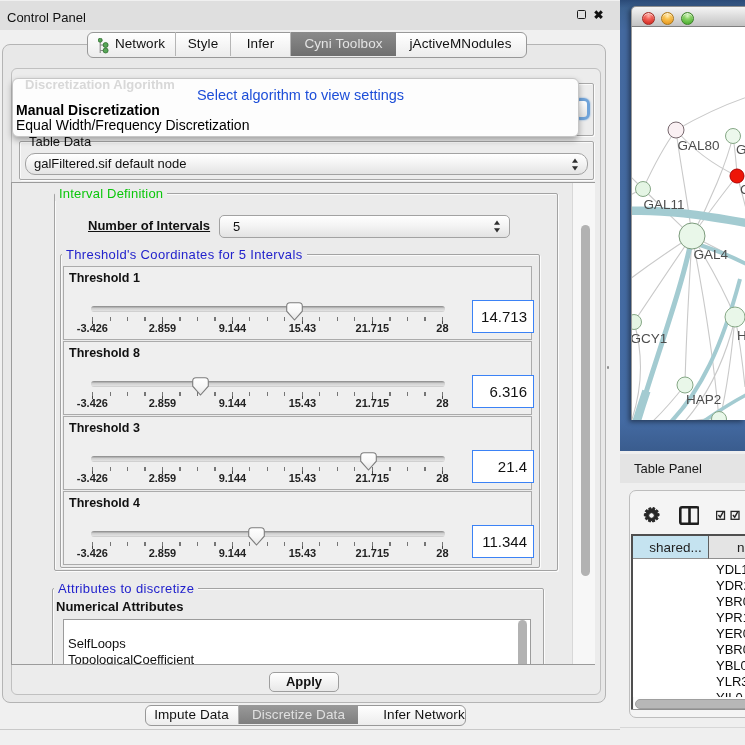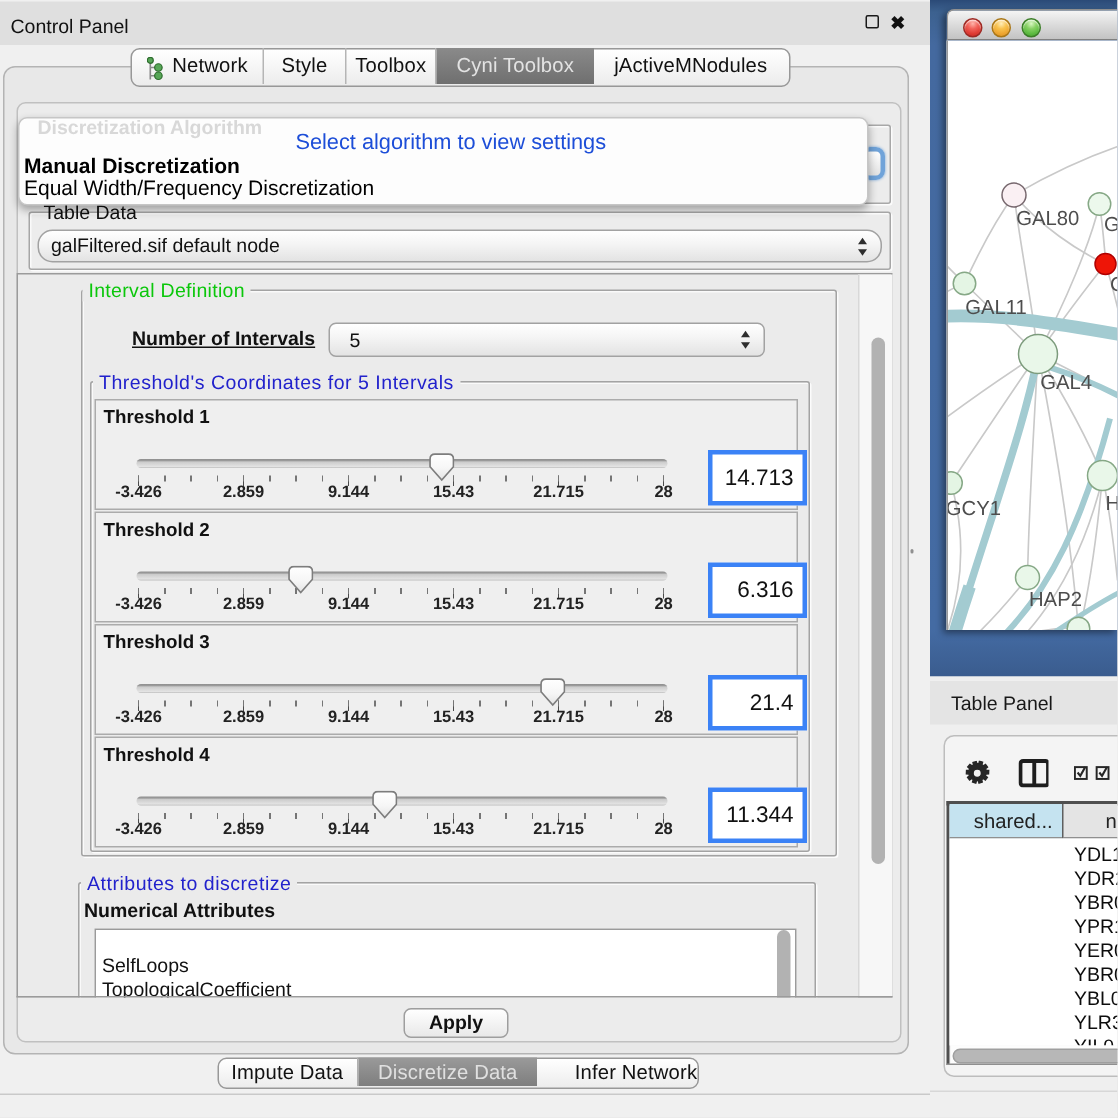--- a/index.html
+++ b/index.html
@@ -8,21 +8,21 @@
   .abs{position:absolute;}
   .gbox{position:absolute;border:1px solid #a6a6a6;border-radius:2px;box-shadow:1px 1px 0 rgba(255,255,255,0.85), inset 1px 1px 0 rgba(255,255,255,0.75);}
   .gtitle{position:absolute;padding:0 4px;font-size:13px;line-height:15px;background:#ececec;}
   .combo{position:absolute;border:1px solid #a2a2a2;border-radius:5px;
          background:linear-gradient(180deg,#ffffff 0%,#f4f4f4 45%,#e3e3e3 100%);
          font-size:13px;color:#111;}
   .combo .ar{position:absolute;right:8px;top:4px;}
   .tseg{position:absolute;top:0;height:100%;box-sizing:border-box;
         font-size:13.5px;font-weight:400;color:#111;text-align:center;letter-spacing:0.1px;}
   .num{position:absolute;font-size:11px;font-weight:700;color:#222;transform:translateX(-50%);white-space:nowrap;}
-  .vbox{position:absolute;left:408px;top:33px;width:54px;height:31px;background:#fff;border:3px solid #3b82f6;
+  .vbox{position:absolute;left:408px;top:33px;width:54px;height:31px;background:#fff;border:1px solid #3b82f6;
         font-size:15px;color:#111;text-align:right;padding-right:6px;line-height:31px;box-sizing:content-box;}
   .thp{position:absolute;left:63px;width:469px;height:74px;background:#efefef;border:1px solid #ababab;box-sizing:border-box;}
   .thp .tt{position:absolute;left:5px;top:4px;font-size:12.5px;font-weight:700;color:#111;}
   .track{position:absolute;left:27px;top:39px;width:354px;height:6px;border-radius:3px;
          background:linear-gradient(180deg,#8f8f8f 0,#9a9a9a 1px,#cccccc 2px,#e3e3e3 5px,#bdbdbd 6px);}
   .thumb{position:absolute;top:35px;width:17px;height:19px;}
   .trow{font-size:13px;color:#0d0d0d;height:16px;line-height:16px;}
 </style>
 </head>
 <body>
@@ -43,21 +43,21 @@
 <div class="abs" style="left:87px;top:32px;width:438px;height:24px;">
   <div class="tseg" style="left:0;width:89px;line-height:24px;border-right:1px solid #b5b5b5;">
     <svg class="abs" style="left:11px;top:6px;" width="13" height="16" viewBox="0 0 13 16">
       <path d="M2.2 2 V15 M2.2 7 H7 M2.2 12.5 H7" stroke="#8a8a8a" stroke-width="1.1" fill="none"></path>
       <circle cx="2.2" cy="2.2" r="2" fill="#57a657" stroke="#2e6d2e" stroke-width="0.8"></circle>
       <circle cx="7.6" cy="7" r="2.5" fill="#57a657" stroke="#2e6d2e" stroke-width="0.8"></circle>
       <circle cx="7.6" cy="12.5" r="2.5" fill="#57a657" stroke="#2e6d2e" stroke-width="0.8"></circle>
     </svg>
     <span style="margin-left:18px;">Network</span></div>
   <div class="tseg" style="left:89px;width:55px;line-height:24px;border-right:1px solid #b5b5b5;">Style</div>
-  <div class="tseg" style="left:144px;width:60px;line-height:24px;border-right:1px solid #b5b5b5;">Toolbox</div>
+  <div class="tseg" style="left:144px;width:60px;line-height:24px;border-right:1px solid #b5b5b5;">Infer</div>
   <div class="tseg" style="left:204px;width:105px;line-height:24px;background:linear-gradient(180deg,#8a8a8a,#6f6f6f);color:#e3e3e3;">Cyni Toolbox</div>
   <div class="tseg" style="left:309px;width:129px;line-height:24px;border-radius:0 6px 6px 0;">jActiveMNodules</div>
 </div>
 
 <div class="gbox" style="left:19px;top:83px;width:573px;height:51px;border-color:#a8a8a8;"></div>
 
 <div class="abs" style="left:574px;top:98px;width:10px;height:16px;border:3px solid #70a3d9;border-radius:6px;background:linear-gradient(180deg,#fff,#e2e2e2);box-shadow:0 0 2px #70a3d9;"></div>
 
 <div class="gbox" style="left:19px;top:141px;width:573px;height:37px;"></div>
 <div class="abs" style="left:26px;top:134px;padding:0 3px;font-size:13px;color:#111;">Table Data</div>
@@ -106,21 +106,21 @@
           <stop offset="0" stop-color="#ffffff"></stop>
           <stop offset="0.55" stop-color="#f6f6f6"></stop>
           <stop offset="1" stop-color="#e4e4e4"></stop>
         </linearGradient>
       </defs>
       <path d="M4,0.7 L13,0.7 Q16.3,0.7 16.3,4 L16.3,9.2 L8.5,18 L0.7,9.2 L0.7,4 Q0.7,0.7 4,0.7 Z" fill="url(#tg)" stroke="#7d7d7d" stroke-width="1.1"></path>
     </svg>
   <div class="vbox">14.713</div>
 </div>
 <div class="thp" style="top:341px;">
-  <div class="tt">Threshold 2</div>
+  <div class="tt">Threshold 8</div>
   <div class="track"></div>
   <div class="abs" style="left:28px;top:50px;width:352px;height:7px;background:repeating-linear-gradient(90deg,#4a4a4a 0 1px,transparent 1px 70px);"></div>
   <div class="abs" style="left:28px;top:50px;width:352px;height:4px;background:repeating-linear-gradient(90deg,#757575 0 1px,transparent 1px 17.5px);"></div>
   <span class="num" style="left:28.4px;top:55px;">-3.426</span>
   <span class="num" style="left:98.4px;top:55px;">2.859</span>
   <span class="num" style="left:168.4px;top:55px;">9.144</span>
   <span class="num" style="left:238.4px;top:55px;">15.43</span>
   <span class="num" style="left:308.4px;top:55px;">21.715</span>
   <span class="num" style="left:378.4px;top:55px;">28</span>
   <svg class="thumb" style="left:128.4px;" width="17" height="19" viewBox="0 0 17 19">

